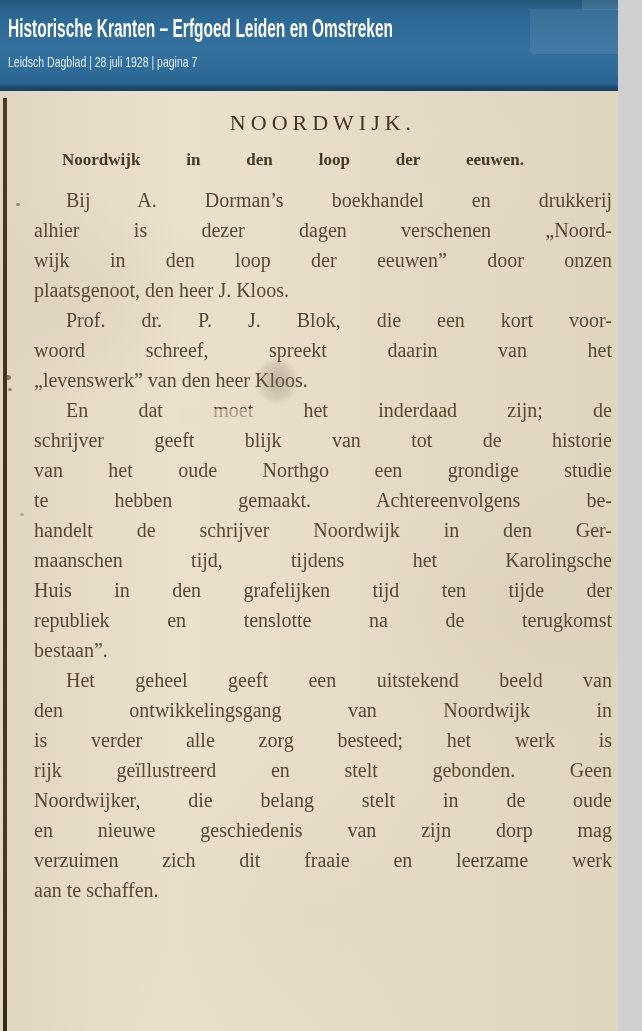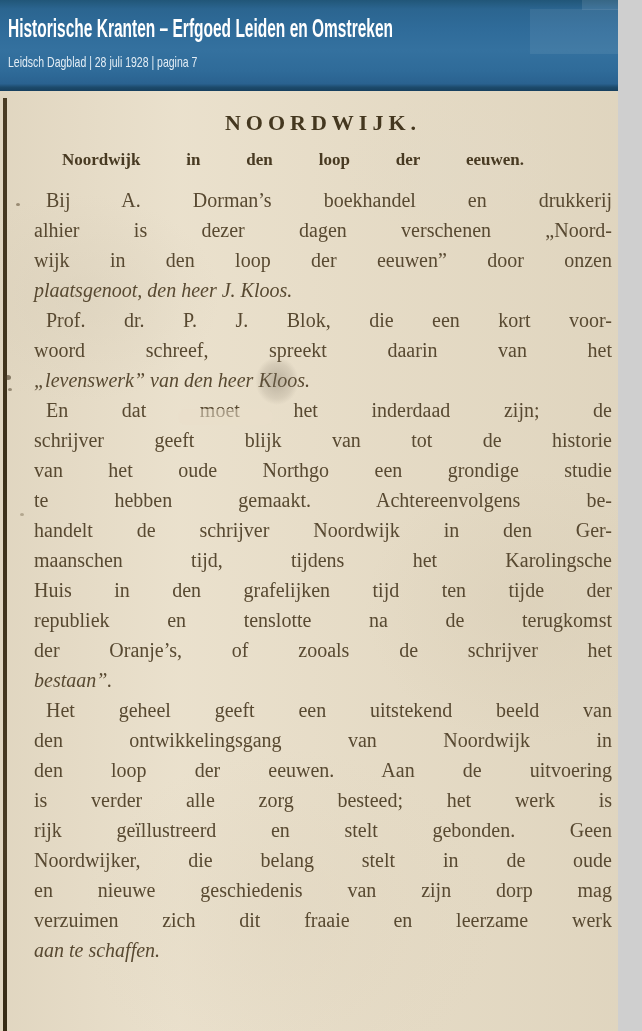--- a/index.html
+++ b/index.html
@@ -90,21 +90,21 @@
     background: rgba(92,76,50,0.55); border-radius: 50%;
     box-shadow: -10px 173px 0 1px rgba(74,60,38,0.6),
                 -8px 185px 0 rgba(74,60,38,0.5),
                 4px 310px 0 rgba(92,76,50,0.35);
   }
 
   .headline {
     margin: 19px 30px 0 34px;
     text-align: center;
     font-size: 22px;
-    font-weight: bold;
+    font-weight: normal;
     letter-spacing: 5px;
     line-height: 26px;
     color: #44371f;
   }
   .subhead {
     margin: 11px 0 0 0;
     padding: 0 118px 0 62px;
     font-size: 17px;
     font-weight: bold;
     line-height: 26px;
@@ -112,22 +112,22 @@
     text-align-last: justify;
     color: #483a22;
   }
   .body-col {
     margin: 12px 30px 0 34px;
     font-size: 20px;
     line-height: 30px;
     color: #584931;
   }
   .ln { text-align: justify; text-align-last: justify; }
-  .ln.indent { margin-left: 12px; }
-  .ln.last { text-align-last: left; font-style: italic; }
+  .ln.indent { margin-left: 32px; }
+  .ln.last { text-align-last: left; }
 </style>
 </head>
 <body>
 
 <div id="stage">
 
   <div class="site-header">
     <div class="decor-rect r1"></div>
     <div class="decor-rect r2"></div>
     <h1 class="site-title">Historische Kranten – Erfgoed Leiden en Omstreken</h1>
@@ -158,27 +158,25 @@
       </div>
       <div>
         <div class="ln indent">En dat moet het inderdaad zijn; de</div>
         <div class="ln">schrijver geeft blijk van tot de historie</div>
         <div class="ln">van het oude Northgo een grondige studie</div>
         <div class="ln">te hebben gemaakt. Achtereenvolgens be-</div>
         <div class="ln">handelt de schrijver Noordwijk in den Ger-</div>
         <div class="ln">maanschen tijd, tijdens het Karolingsche</div>
         <div class="ln">Huis in den grafelijken tijd ten tijde der</div>
         <div class="ln">republiek en tenslotte na de terugkomst</div>
-        <div class="ln">der Oranje’s, of zooals de schrijver het</div>
         <div class="ln last">bestaan”.</div>
       </div>
       <div>
         <div class="ln indent">Het geheel geeft een uitstekend beeld van</div>
         <div class="ln">den ontwikkelingsgang van Noordwijk in</div>
-        <div class="ln">den loop der eeuwen. Aan de uitvoering</div>
         <div class="ln">is verder alle zorg besteed; het werk is</div>
         <div class="ln">rijk geïllustreerd en stelt gebonden. Geen</div>
         <div class="ln">Noordwijker, die belang stelt in de oude</div>
         <div class="ln">en nieuwe geschiedenis van zijn dorp mag</div>
         <div class="ln">verzuimen zich dit fraaie en leerzame werk</div>
         <div class="ln last">aan te schaffen.</div>
       </div>
     </div>
   </div>
 

